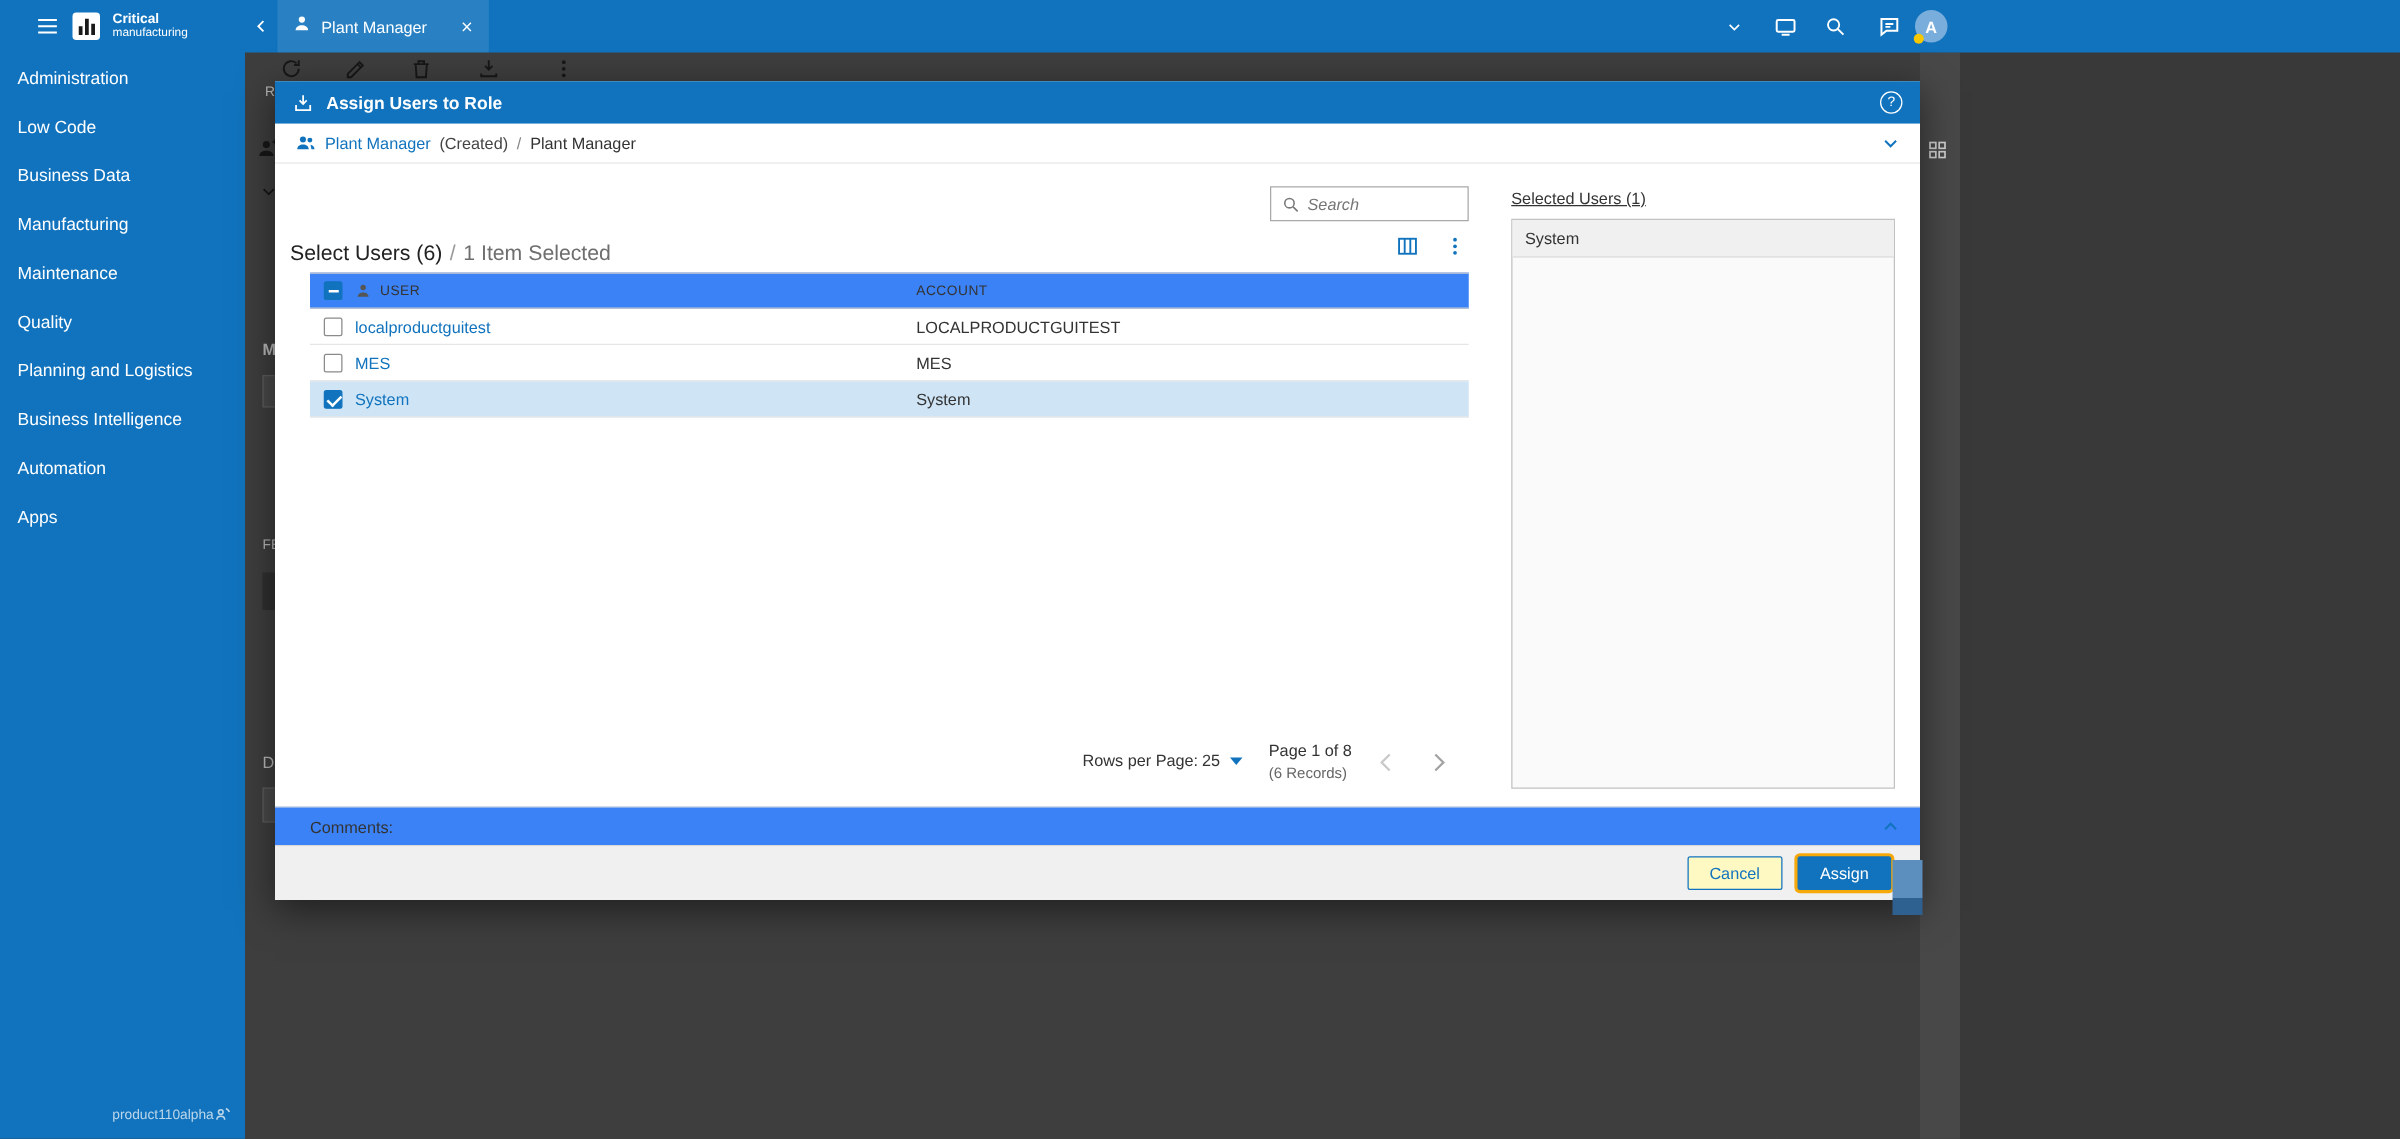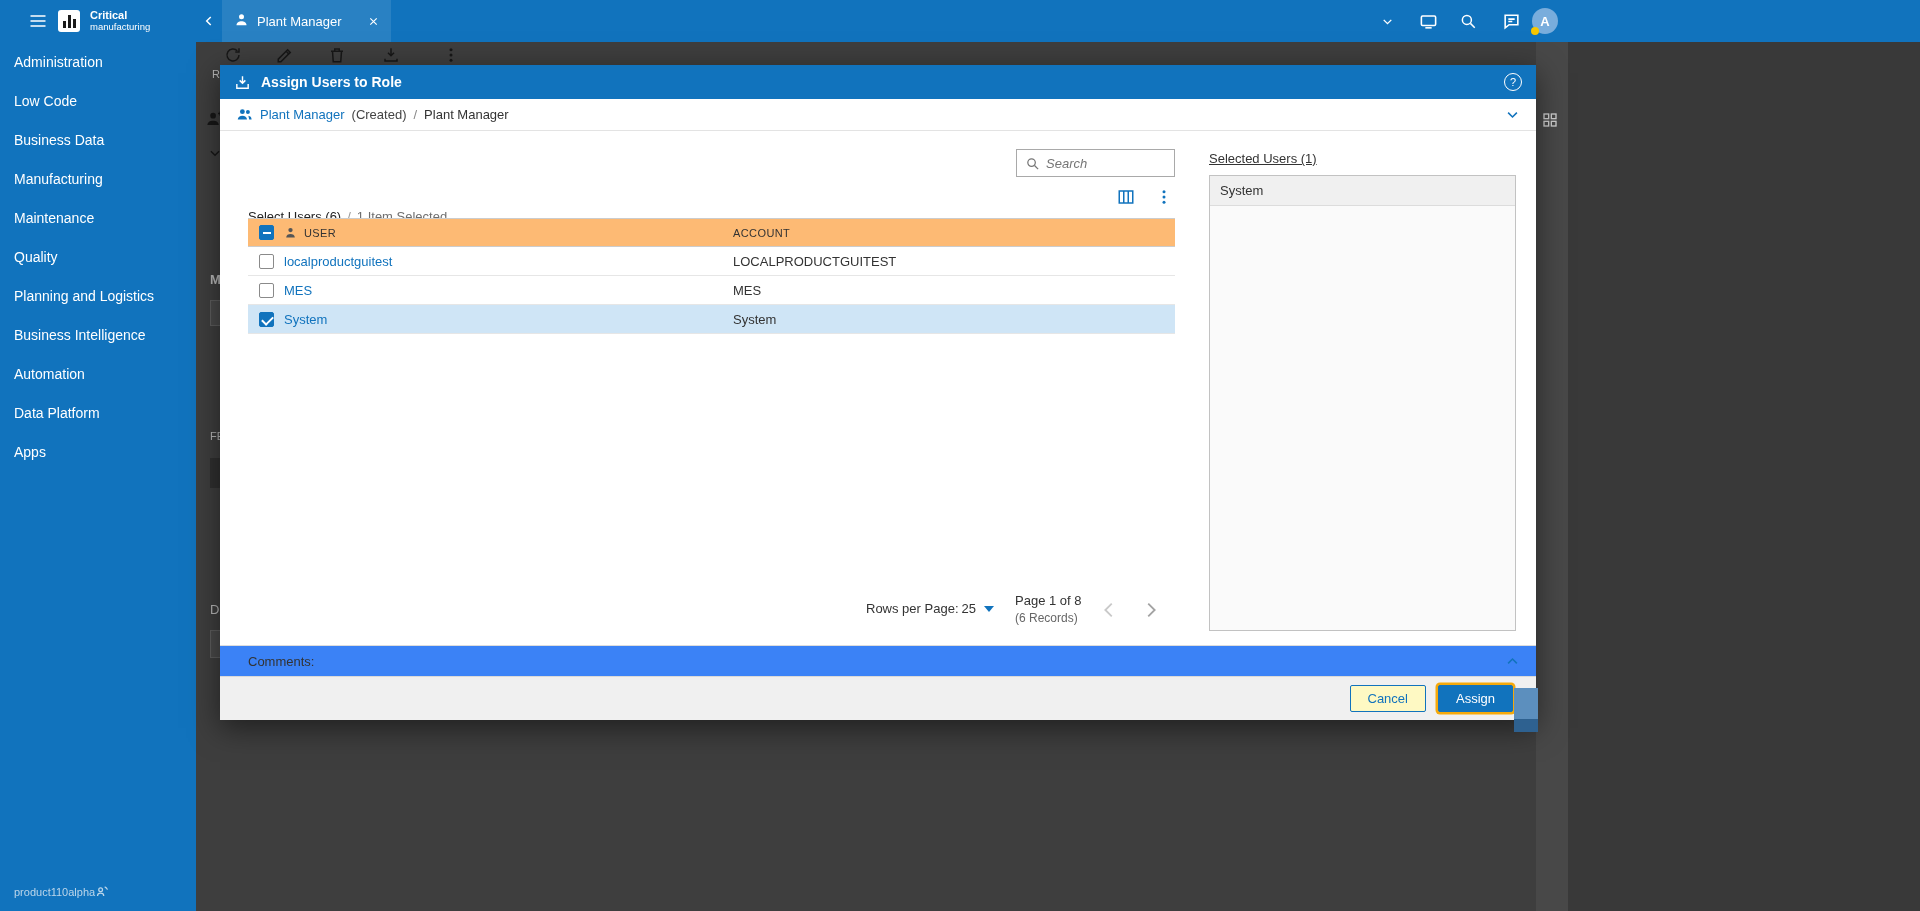--- a/index.html
+++ b/index.html
@@ -25,21 +25,21 @@
   .sidebar-top { height:42px; display:flex; align-items:center; padding:0 28px; gap:10px; }
   .logo-mark { width:22px; height:22px; background:#fff; border-radius:3px;
                display:flex; align-items:flex-end; justify-content:center; gap:2px; padding:4px 0; }
   .logo-mark i { display:block; width:3px; background:#1a1a1a; }
   .logo-text { color:#fff; line-height:1.05; }
   .logo-line1 { font-size:11px; font-weight:bold; }
   .logo-line2 { font-size:9.5px; }
   .nav-item { height:39px; display:flex; align-items:center; padding-left:14px;
               color:#fff; font-size:14px; cursor:pointer; }
   .sidebar-footer { position:absolute; left:14px; right:10px; bottom:12px;
-                    display:flex; align-items:center; justify-content:flex-start;
+                    display:flex; align-items:center; justify-content:flex-end;
                     color:#bcd6ea; font-size:11px; }
 
   
   .backdrop { position:absolute; left:196px; top:42px; width:1724px; height:869px; background:#3e3e3e; z-index:1; }
   .bd-abs { position:absolute; }
   .bd-ico { color:#171717; }
   .bd-frag { color:#b9b9b9; }
   .bd-rightstrip { position:absolute; left:1340px; top:0; width:32px; height:869px; background:#484848; }
   .bd-farright  { position:absolute; left:1372px; top:0; width:352px; height:869px; background:#393939; }
 
@@ -65,29 +65,29 @@
 
   .modal-content { position:relative; height:514px; background:#fff; }
 
   .search-box { position:absolute; left:796px; top:18px; width:159px; height:28px;
                 border:1px solid #a9a9a9; background:#fff; display:flex; align-items:center;
                 padding:0 8px; gap:6px; color:#777; }
   .search-box input { border:none; outline:none; flex:1; min-width:0; font-size:13px;
                       font-family:"Liberation Sans",sans-serif; color:#333; }
   .search-box input::placeholder { font-style:italic; color:#757575; }
 
-  .sel-row { position:absolute; left:28px; top:62px; font-size:13px; color:#222;margin-top:16px; }
+  .sel-row { position:absolute; left:12px; top:62px; font-size:17px; color:#222; }
   .sel-row .sep { color:#999; margin:0 6px; }
   .sel-row .count { color:#6e6e6e; }
 
   .tbl-icons { position:absolute; left:897px; top:57px; display:flex; gap:20px; color:#1173bd; }
   .tbl-icons span { cursor:pointer; display:flex; }
 
   .table { position:absolute; left:28px; top:87px; width:927px; font-size:13px; }
-  .thead { display:flex; align-items:center; height:29px; background:#fdba74;
+  .thead { display:flex; align-items:center; height:29px; background:#3b82f6;
            border-top:1px solid #cccccc; border-bottom:1px solid #cccccc; }
   .thead .hcell { font-size:11px; color:#333; letter-spacing:.4px; cursor:pointer; }
   .col-check { width:36px; display:flex; justify-content:center; align-items:center; }
   .col-user { width:449px; display:flex; align-items:center; gap:7px; }
   .col-account { flex:1; }
   .trow { display:flex; align-items:center; height:29px; border-bottom:1px solid #e6e6e6; cursor:pointer; }
   .trow.selected { background:#cfe5f6; }
   .user-link { color:#1173bd; cursor:pointer; }
   .acct { color:#333; }
 
@@ -200,21 +200,20 @@
   <nav>
     <div class="nav-item">Administration</div>
     <div class="nav-item">Low Code</div>
     <div class="nav-item">Business Data</div>
     <div class="nav-item">Manufacturing</div>
     <div class="nav-item">Maintenance</div>
     <div class="nav-item">Quality</div>
     <div class="nav-item">Planning and Logistics</div>
     <div class="nav-item">Business Intelligence</div>
     <div class="nav-item">Automation</div>
-    <div class="nav-item">Data Platform</div>
     <div class="nav-item">Apps</div>
   </nav>
   <div class="sidebar-footer">
     <span>product110alpha</span>
     <span style="display:flex;cursor:pointer;">
       <svg width="15" height="15" viewBox="0 0 24 24" fill="none" stroke="#bcd6ea" stroke-width="2">
           <circle cx="9" cy="9" r="3"></circle>
           <path d="M4 19c0-3 2.5-4.5 5-4.5s5 1.5 5 4.5"></path>
           <path d="M15.5 4.5A8 8 0 0 1 20 9"></path>
         </svg>

